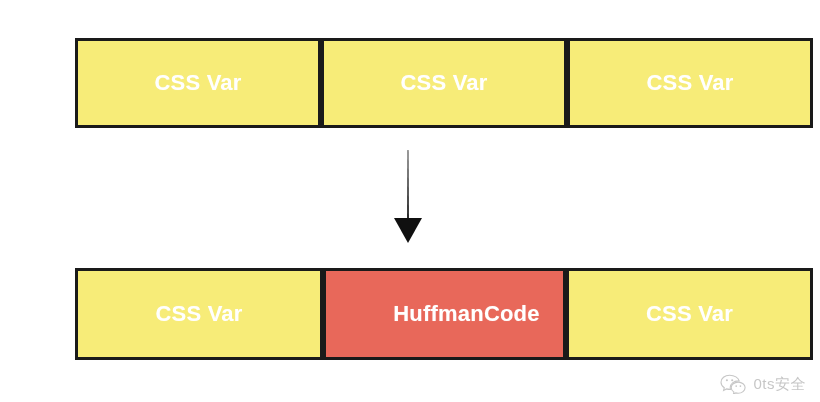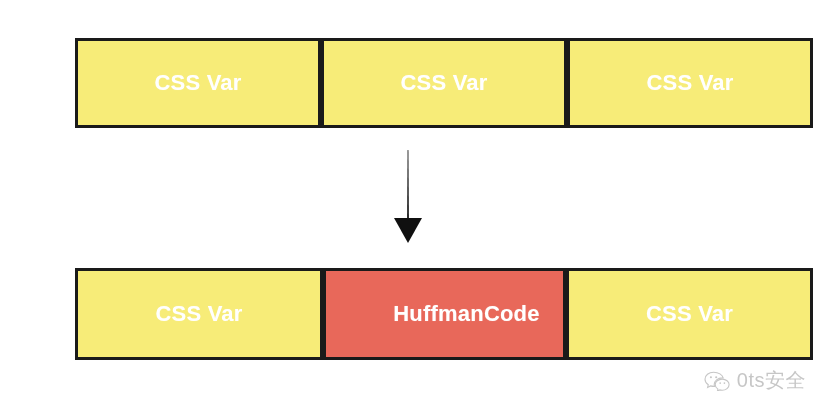--- a/index.html
+++ b/index.html
@@ -103,21 +103,21 @@
   #watermark {
     position: absolute;
     right: 14px;
     bottom: 8px;
     display: flex;
     align-items: center;
     gap: 7px;
     opacity: 0.5;
   }
   #watermark .wm-text {
-    font-size: 20px;
+    font-size: 15px;
     color: #8e8e8e;
     font-weight: normal;
     letter-spacing: 0.5px;
     white-space: nowrap;
   }
   #watermark .wm-icon {
     display: block;
     line-height: 0;
   }
 </style>

